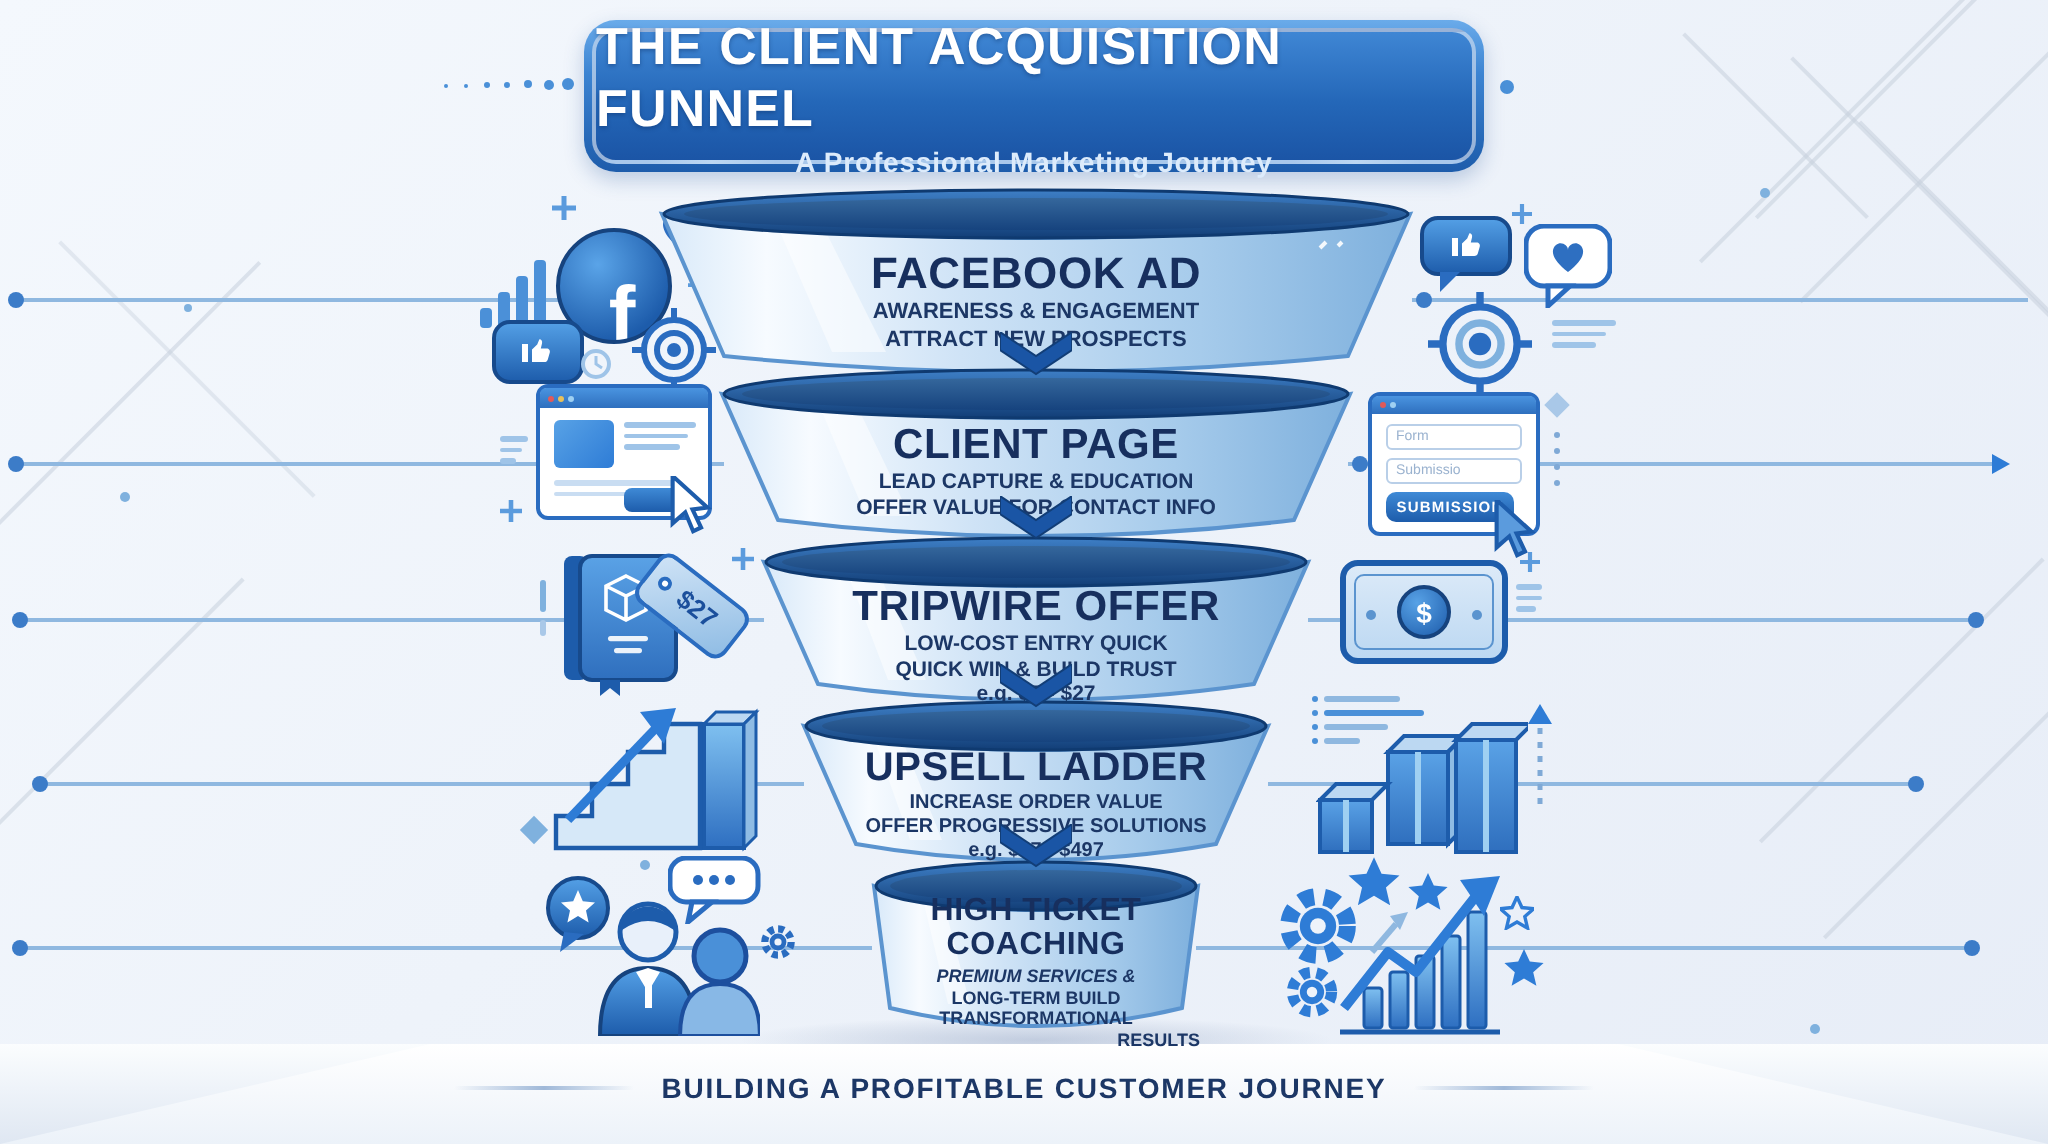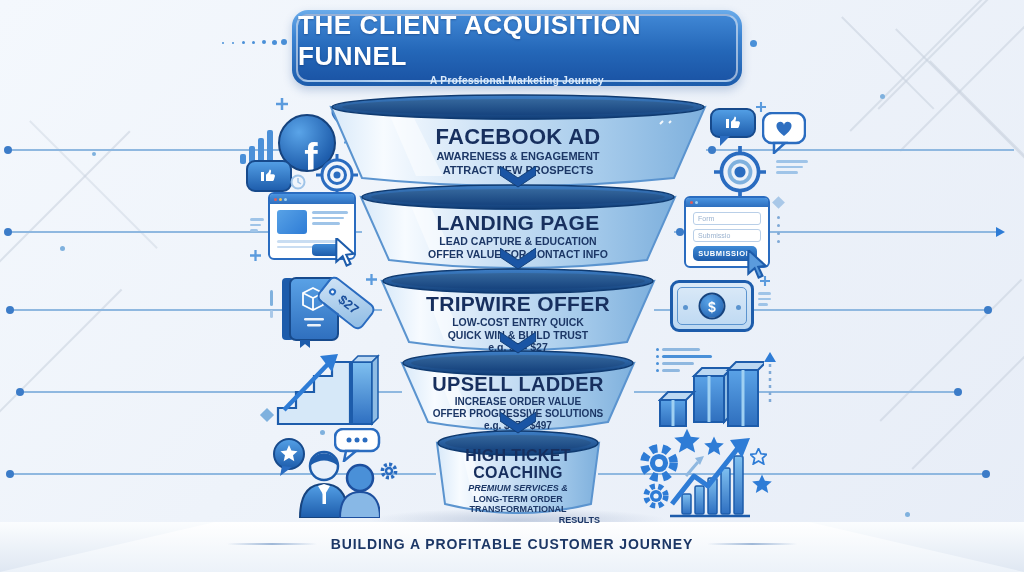--- a/index.html
+++ b/index.html
@@ -13,21 +13,21 @@
   
   .banner{left:292px;top:10px;width:450px;height:76px;border-radius:16px;
     background:linear-gradient(180deg,#6aabea 0%,#3c84d2 35%,#1d5cab 100%);
     box-shadow:0 4px 10px rgba(30,80,150,.25);padding:4px;box-sizing:border-box;}
   .banner-inner{width:100%;height:100%;border-radius:12px;border:2px solid rgba(255,255,255,.55);
     background:linear-gradient(180deg,#3f86d4 0%,#2467b8 55%,#1b55a6 100%);
     box-sizing:border-box;display:flex;flex-direction:column;align-items:center;justify-content:center;}
   .banner-title{color:#fff;font-size:26px;font-weight:800;letter-spacing:.6px;text-shadow:0 1px 2px rgba(10,40,90,.4);}
   .banner-subrow{display:flex;align-items:center;gap:10px;margin-top:3px;}
   .banner-dash{width:64px;height:2px;border-radius:2px;background:linear-gradient(90deg,rgba(188,215,242,0),#bcd7f2,rgba(188,215,242,0));}
-  .banner-sub{color:#dcebfb;font-size:10px;font-weight:600;letter-spacing:.4px;}
+  .banner-sub{color:#dcebfb;font-size:14px;font-weight:600;letter-spacing:.4px;}
   
   .trail-dot{position:absolute;border-radius:50%;background:#4a90d8;}
   
   .conn{position:absolute;height:2px;background:#8fb8e0;z-index:1;}
   .conn-dot{position:absolute;width:8px;height:8px;border-radius:50%;background:#3c7cc8;z-index:1;}
   .conn-arrow{position:absolute;width:0;height:0;border-top:5px solid transparent;border-bottom:5px solid transparent;border-left:9px solid #2e7cd6;z-index:1;}
   
   .stage{position:absolute;z-index:3;}
   .stage svg{position:absolute;left:0;top:0;overflow:visible;}
   .stage-text{position:absolute;left:0;right:0;text-align:center;z-index:5;}
@@ -161,21 +161,21 @@
   </div>
 
   <div class="stage" style="left:360px;top:184px;width:316px;height:88px;">
     <svg width="316" height="96" viewBox="0 0 316 96">
       <path d="M1 13 L29 76 Q158 92 287 76 L315 13 Q158 37 1 13 Z" fill="url(#bodyG)" stroke="#5b94cf" stroke-width="2"></path>
       <path d="M51 22 L73 74 L95 74 L70 22 Z" fill="#ffffff" opacity=".5"></path>
       <ellipse cx="158" cy="13" rx="156" ry="12" fill="url(#rimG)" stroke="#0f3a70" stroke-width="1.5"></ellipse>
       <ellipse cx="158" cy="13" rx="147" ry="8" fill="url(#rimInnerG)"></ellipse>
     </svg>
     <div class="stage-text" style="top:27px;">
-      <div class="st-title" style="font-size:21px;">LANDING PAGE</div>
+      <div class="st-title" style="font-size:21px;">CLIENT PAGE</div>
       <div class="st-line" style="font-size:10.5px;line-height:13px;">LEAD CAPTURE &amp; EDUCATION</div>
       <div class="st-line" style="font-size:10.5px;line-height:13px;">OFFER VALUE FOR CONTACT INFO</div>
     </div>
   </div>
 
   <div class="stage" style="left:381px;top:268px;width:274px;height:86px;">
     <svg width="274" height="94" viewBox="0 0 274 94">
       <path d="M1 13 L28 74 Q137 90 246 74 L273 13 Q137 37 1 13 Z" fill="url(#bodyG)" stroke="#5b94cf" stroke-width="2"></path>
       <path d="M44 22 L63 72 L82 72 L60 22 Z" fill="#ffffff" opacity=".5"></path>
       <ellipse cx="137" cy="13" rx="135" ry="12" fill="url(#rimG)" stroke="#0f3a70" stroke-width="1.5"></ellipse>
@@ -207,21 +207,21 @@
   <div class="stage" style="left:436px;top:430px;width:164px;height:90px;">
     <svg width="164" height="98" viewBox="0 0 164 98">
       <path d="M1 13 L9 74 Q82 92 155 74 L163 13 Q82 37 1 13 Z" fill="url(#bodyG)" stroke="#5b94cf" stroke-width="2"></path>
       <path d="M26 22 L38 72 L49 72 L36 22 Z" fill="#ffffff" opacity=".5"></path>
       <ellipse cx="82" cy="13" rx="80" ry="12" fill="url(#rimG)" stroke="#0f3a70" stroke-width="1.5"></ellipse>
       <ellipse cx="82" cy="13" rx="73" ry="8" fill="url(#rimInnerG)"></ellipse>
     </svg>
     <div class="stage-text" style="top:17px;">
       <div class="st-title" style="font-size:16px;line-height:17px;padding:0 10px;">HIGH TICKET COACHING</div>
       <div class="st-line" style="font-size:9px;line-height:10.5px;margin-top:2px;font-style:italic;">PREMIUM SERVICES &amp;</div>
-      <div class="st-line" style="font-size:9px;line-height:10.5px;">LONG-TERM ORDER</div>
+      <div class="st-line" style="font-size:9px;line-height:10.5px;">LONG-TERM BUILD</div>
       <div class="st-line" style="font-size:9px;line-height:10.5px;">TRANSFORMATIONAL</div>
       <div class="st-line" style="font-size:9px;line-height:10.5px;text-align:right;">RESULTS</div>
     </div>
   </div>
 
   <svg class="flow-arrow" style="left:500px;top:166px;" width="36" height="22">
       <polygon points="0,0 18,12 36,0 36,9 18,21 0,9" fill="#1a55a5" stroke="#123e77" stroke-width="1"></polygon>
     </svg>
   <svg class="flow-arrow" style="left:500px;top:248px;" width="36" height="22">
       <polygon points="0,0 18,12 36,0 36,9 18,21 0,9" fill="#1a55a5" stroke="#123e77" stroke-width="1"></polygon>

